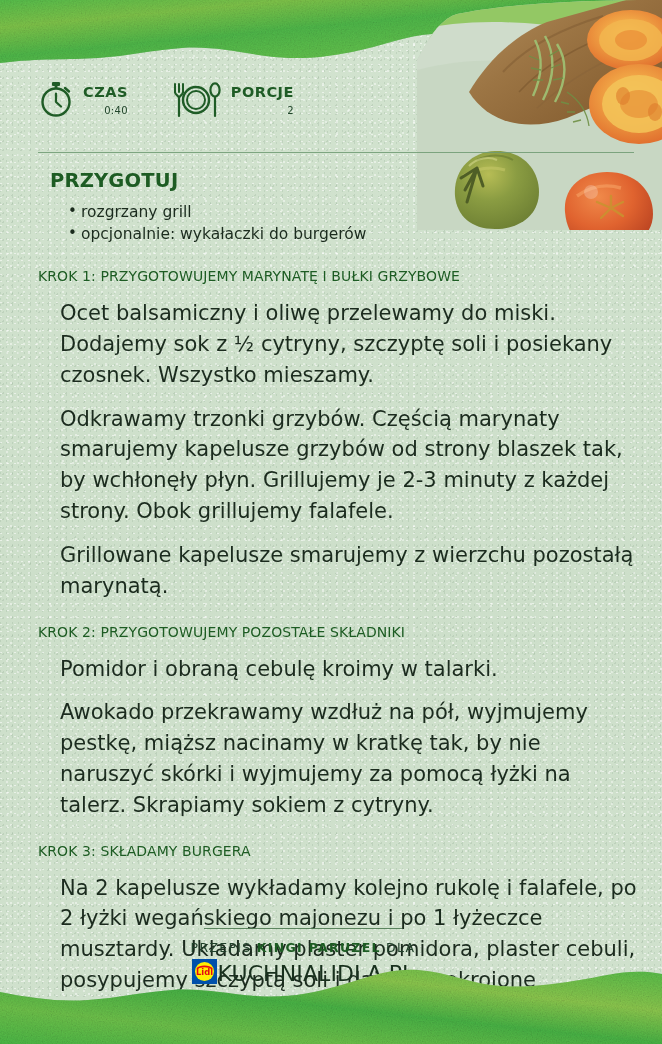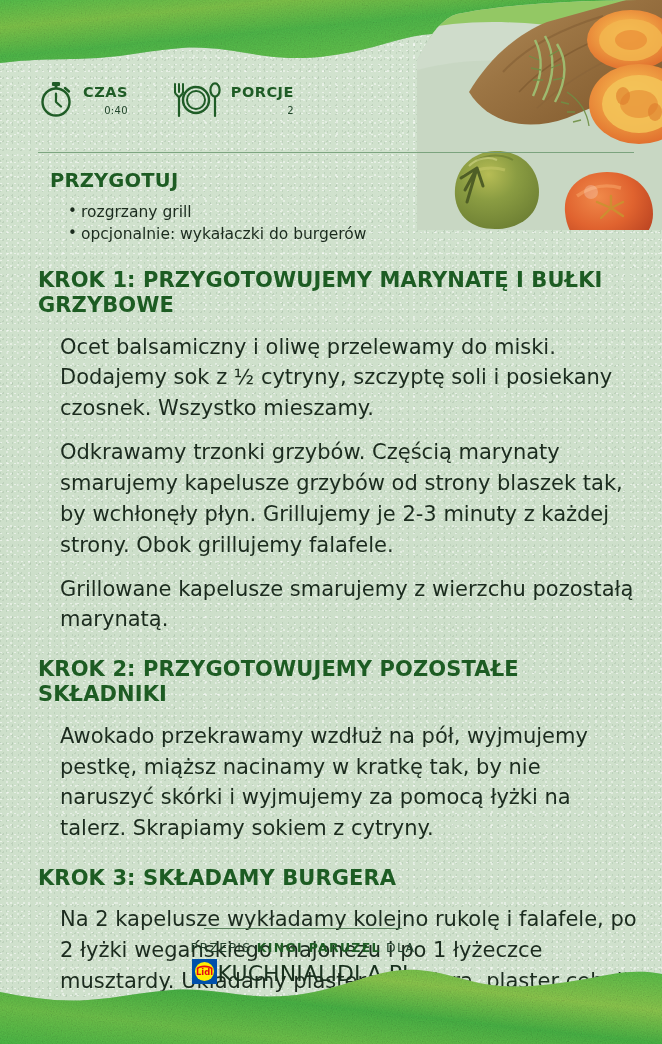--- a/index.html
+++ b/index.html
@@ -111,22 +111,22 @@
     font-family: "DejaVu Sans", "Liberation Sans", sans-serif;
     font-weight: bold;
     font-size: 19.5px;
     letter-spacing: 0.2px;
     color: #1d5c23;
     line-height: 1.16;
   }
   h2.step-title {
     margin: 22px 0 7px 0;
     font-family: "DejaVu Sans", "Liberation Sans", sans-serif;
-    font-weight: bold;
-    font-size: 21px;
+    font-weight: normal;
+    font-size: 14px;
     letter-spacing: 0.1px;
     color: #1d5c23;
     line-height: 1.2;
   }
 
   ul.prep-list {
     margin: 8px;
     padding: 0 0 0 22px;
     list-style: none;
   }
@@ -355,20 +355,21 @@
       <li>rozgrzany grill</li>
       <li>opcjonalnie: wykałaczki do burgerów</li>
     </ul>
 
     <h2 class="step-title">KROK 1: PRZYGOTOWUJEMY MARYNATĘ I BUŁKI GRZYBOWE</h2>
     <p class="body">Ocet balsamiczny i oliwę przelewamy do miski. Dodajemy sok z ½ cytryny, szczyptę soli i posiekany czosnek. Wszystko mieszamy.</p>
     <p class="body">Odkrawamy trzonki grzybów. Częścią marynaty smarujemy kapelusze grzybów od strony blaszek tak, by wchłonęły płyn. Grillujemy je 2-3 minuty z każdej strony. Obok grillujemy falafele.</p>
     <p class="body">Grillowane kapelusze smarujemy z wierzchu pozostałą marynatą.</p>
 
     <h2 class="step-title">KROK 2: PRZYGOTOWUJEMY POZOSTAŁE SKŁADNIKI</h2>
+    <p class="body">Pomidor i obraną cebulę kroimy w talarki.</p>
     <p class="body">Awokado przekrawamy wzdłuż na pół, wyjmujemy pestkę, miąższ nacinamy w kratkę tak, by nie naruszyć skórki i wyjmujemy za pomocą łyżki na talerz. Skrapiamy sokiem z cytryny.</p>
 
     <h2 class="step-title">KROK 3: SKŁADAMY BURGERA</h2>
     <p class="body">Na 2 kapelusze wykładamy kolejno rukolę i falafele, po 2 łyżki wegańskiego majonezu i po 1 łyżeczce musztardy. Układamy plaster pomidora, plaster cebuli, posypujemy szczyptą soli i dajemy pokrojone awokado. Składniki przykrywamy kolejnym kapeluszem. Lekko dociskamy. W środek każdego burgera wbijamy długą wykałaczkę do burgerów. Wierzch posypujemy rozmarynem lub układamy na nim całą gałązkę.</p>
   </div>
 
   <div id="footer">
     <div id="divider-bottom"></div>
     <div id="credit-line">
       <span>PRZEPIS</span>

